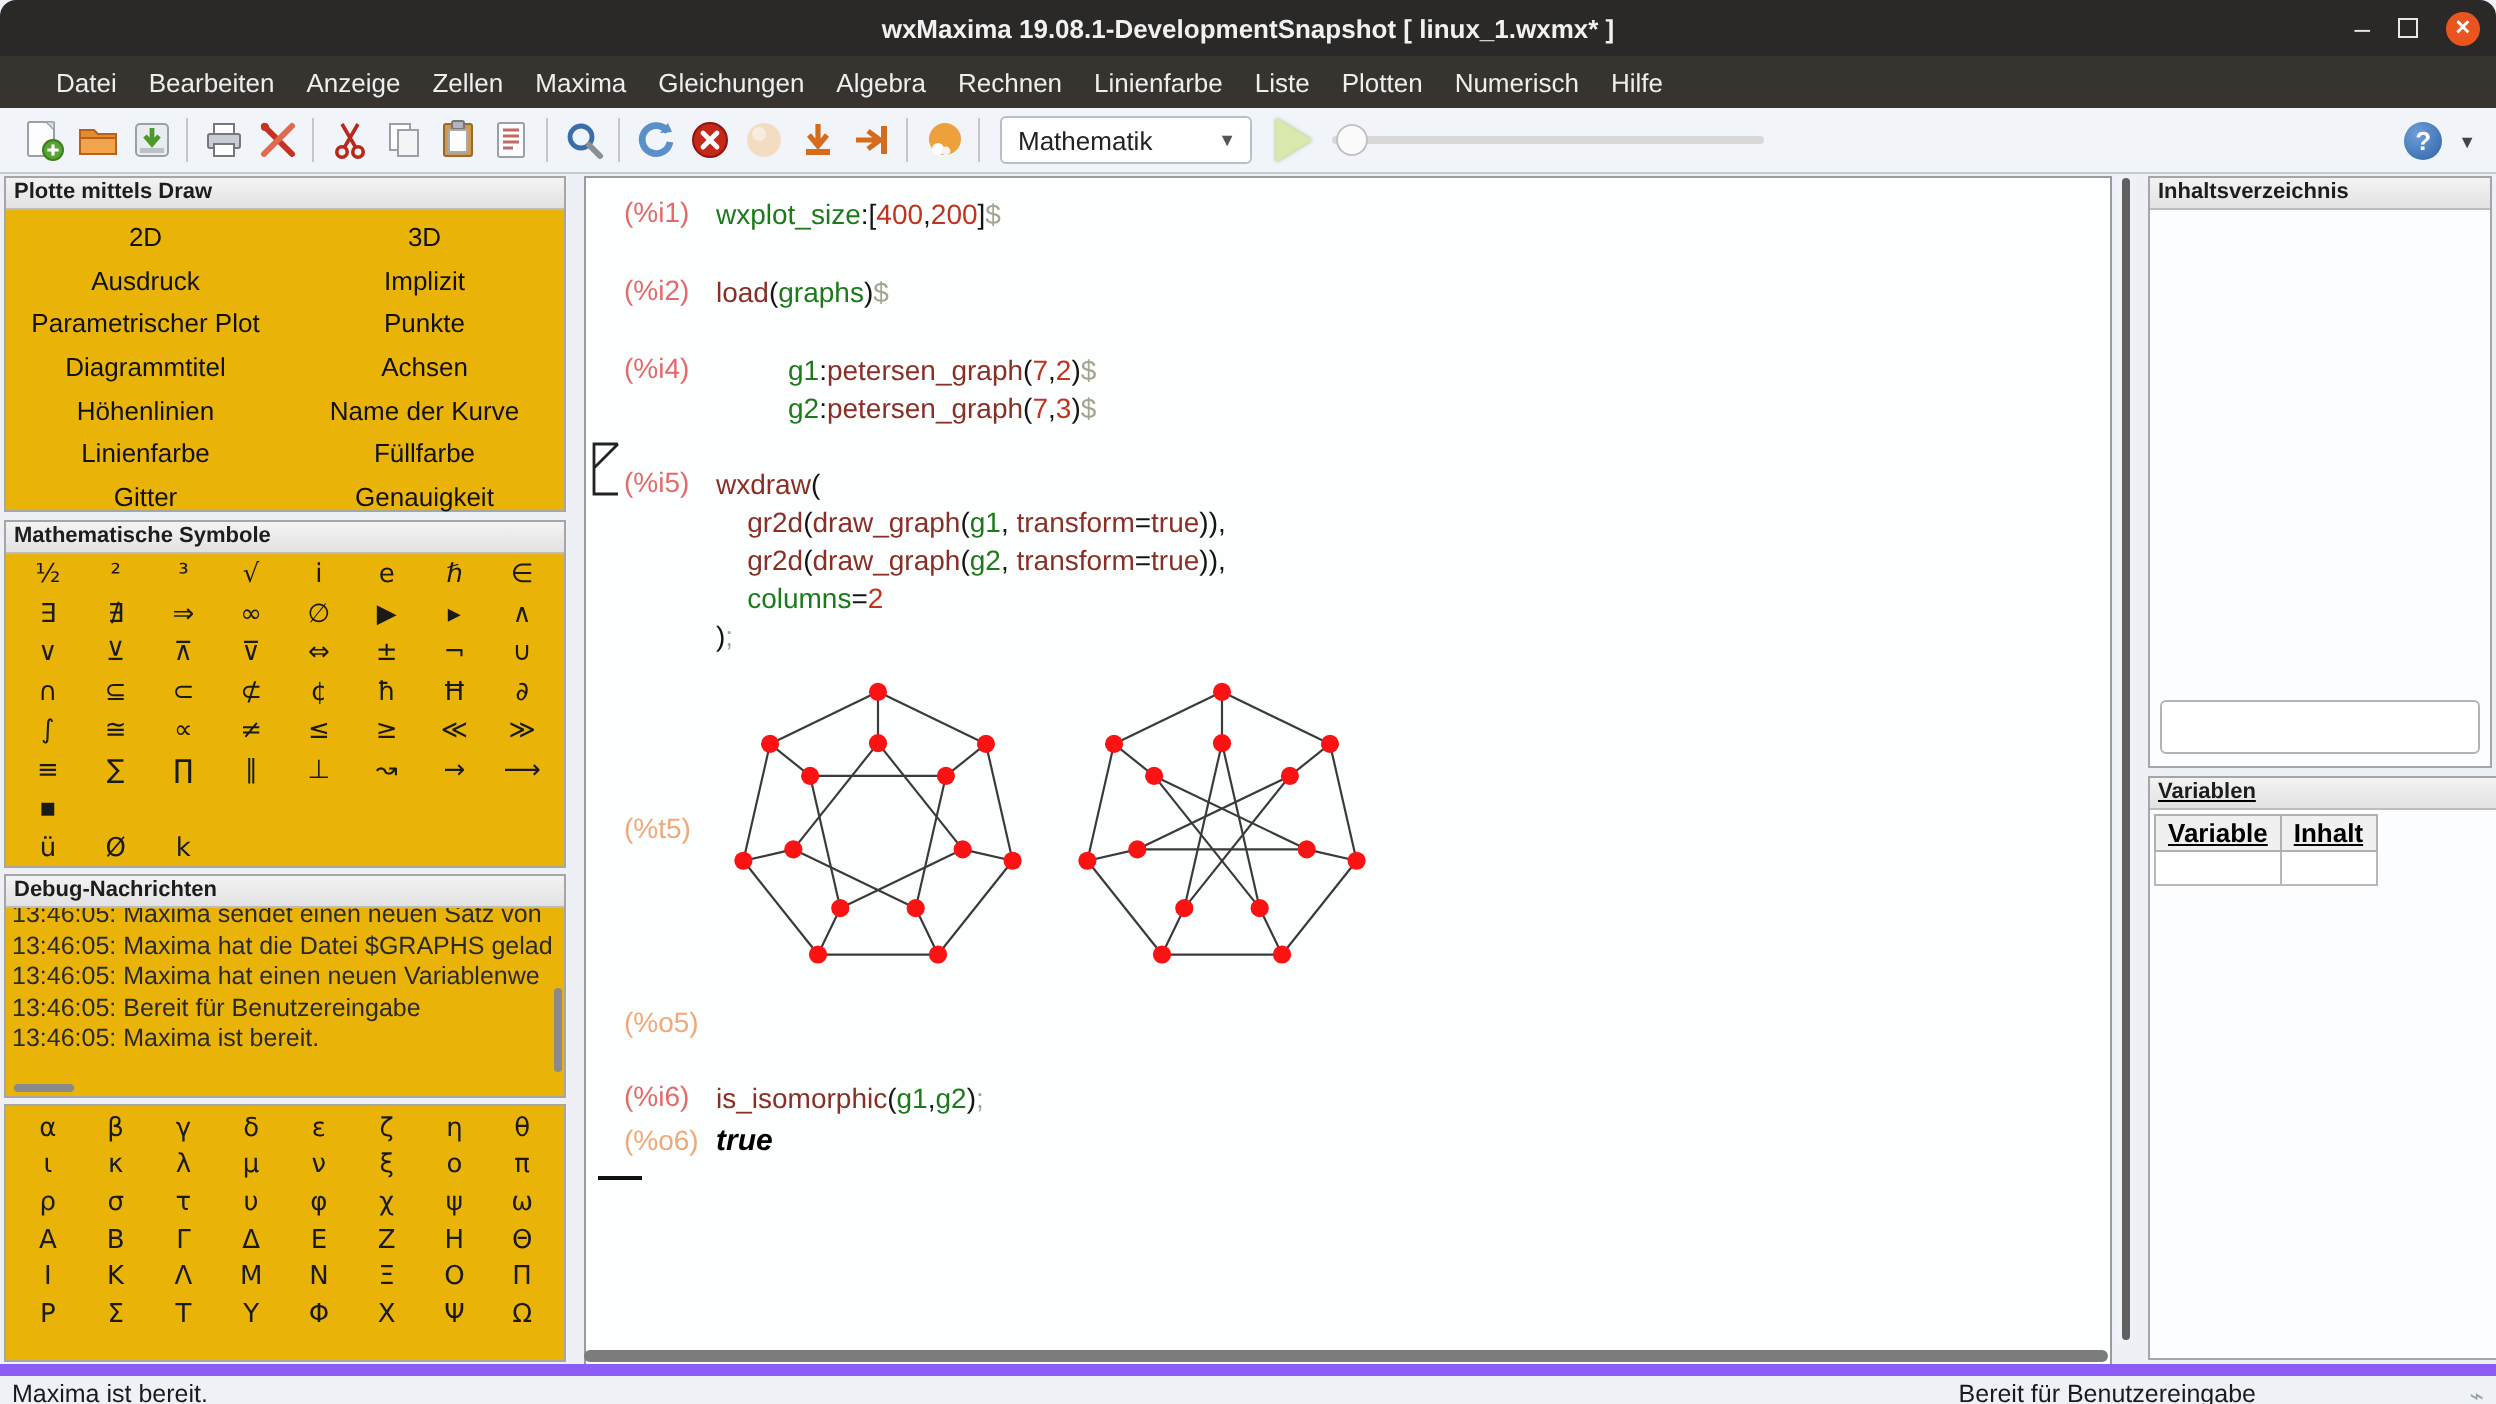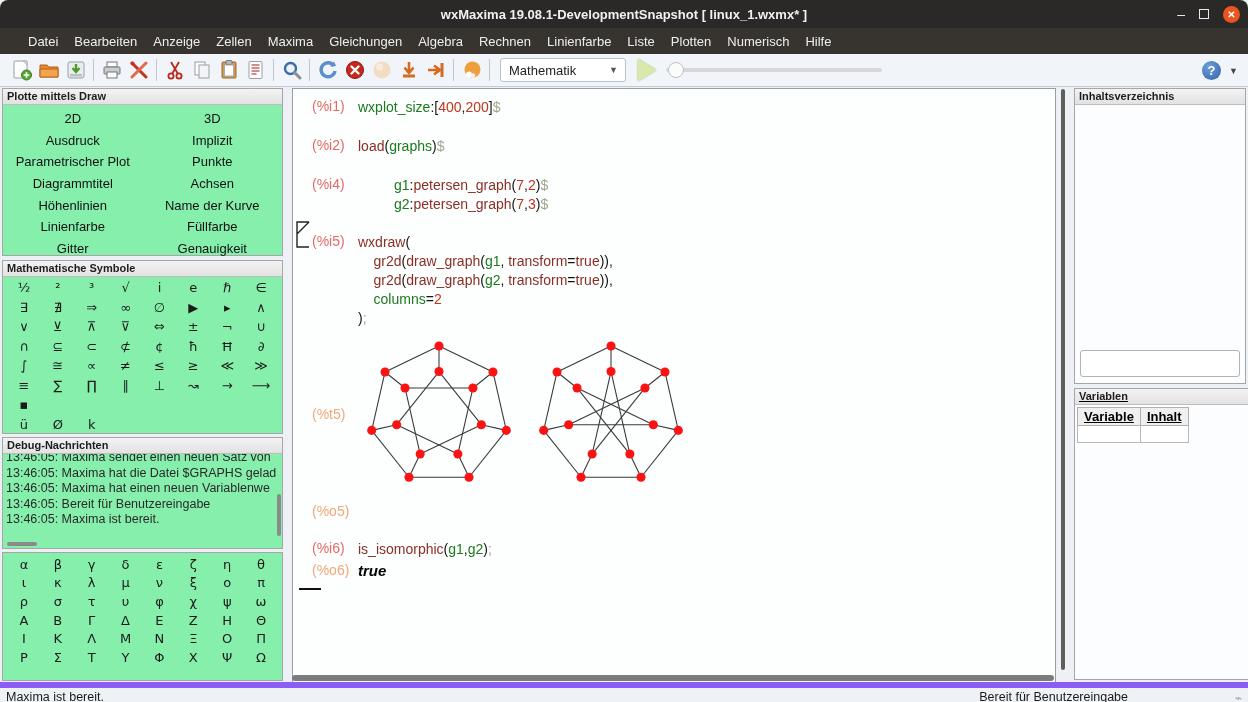--- a/index.html
+++ b/index.html
@@ -26,21 +26,21 @@
   .mode-select .caret { position:absolute; right:7px; font-size:9px; color:#555; }
   .play-tri { width:0; height:0; border-left:18px solid #d9e9ab; border-top:11px solid transparent; border-bottom:11px solid transparent; margin-left:12px; filter:drop-shadow(0 0 1px #9ab86a); }
   .slider { position:relative; width:216px; height:20px; margin-left:10px; }
   .slider .track { position:absolute; left:0; right:0; top:8px; height:4px; background:#d8d8d8; border-radius:2px; }
   .slider .knob { position:absolute; left:2px; top:2px; width:16px; height:16px; border-radius:50%; background:#fbfbfb; border:1px solid #c2c2c2; }
   .help-wrap { position:absolute; right:10px; top:54px; height:33px; display:flex; align-items:center; gap:8px; }
   .help-circle { width:19px; height:19px; border-radius:50%; background:radial-gradient(circle at 35% 30%, #6d9fd8, #2f62a8); color:#fff; font-size:13px; font-weight:bold; display:flex; align-items:center; justify-content:center; }
   .overflow-caret { font-size:9px; color:#444; }
 
   
-  .panel { position:absolute; background:#86efac; border:1px solid #a6a6a6; }
+  .panel { position:absolute; background:#eab308; border:1px solid #a6a6a6; }
   .panel-h { height:16px; background:linear-gradient(#f3f3f3,#e2e2e2); border-bottom:1px solid #bdbdbd; font-size:11px; font-weight:bold; color:#1d1d1d; padding:1px 0 0 4px; }
   .grid { display:grid; }
   .cols-2 { grid-template-columns:1fr 1fr; }
   .cols-8 { grid-template-columns:repeat(8,1fr); }
   .draw-btn { font-size:13px; color:#111; display:flex; align-items:center; justify-content:center; height:21.6px; }
   .sym-cell, .grk-cell { font-family:"DejaVu Sans", sans-serif; font-size:13px; color:#1a1a1a; display:flex; align-items:center; justify-content:center; }
   .sym-cell { height:19.5px; }
   .grk-cell { height:18.6px; }
   .debug-body { position:relative; height:calc(100% - 16px); overflow:hidden; padding:0 2px 0 3px; }
   .debug-line { font-size:12.5px; color:#2a2a2a; line-height:15.5px; white-space:nowrap; }

